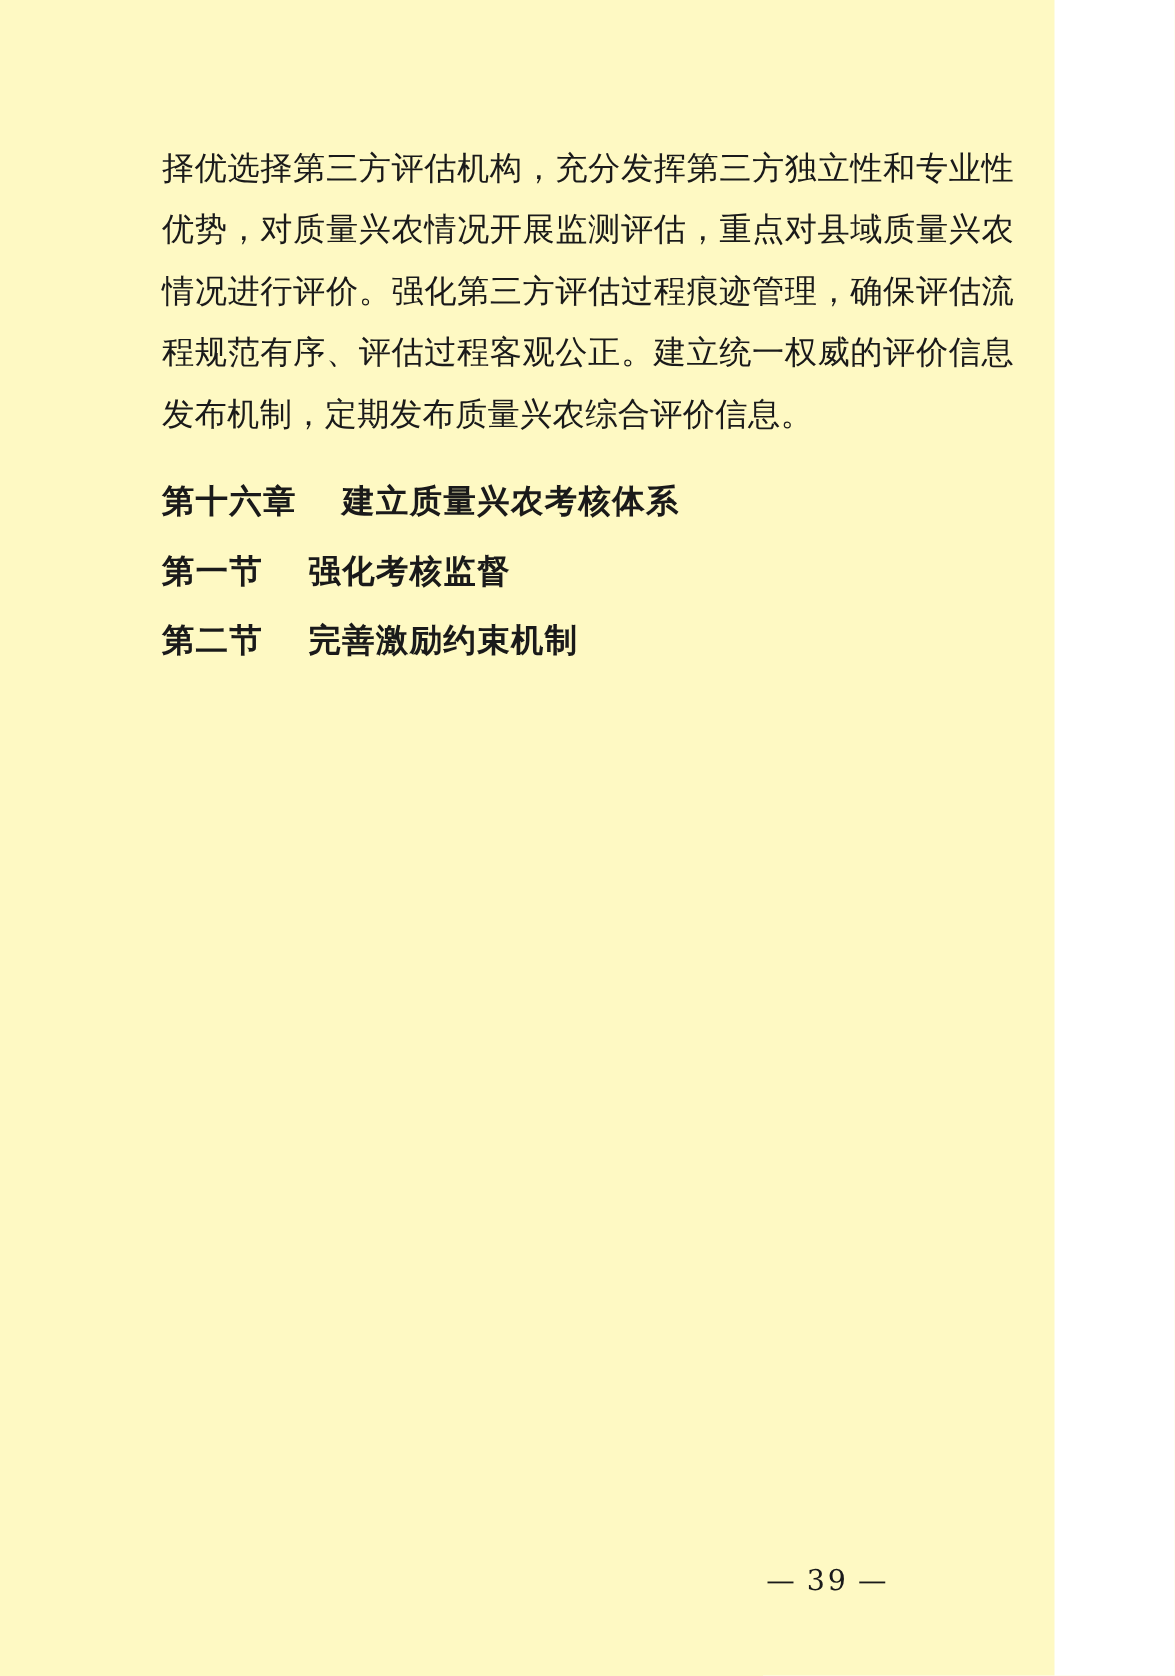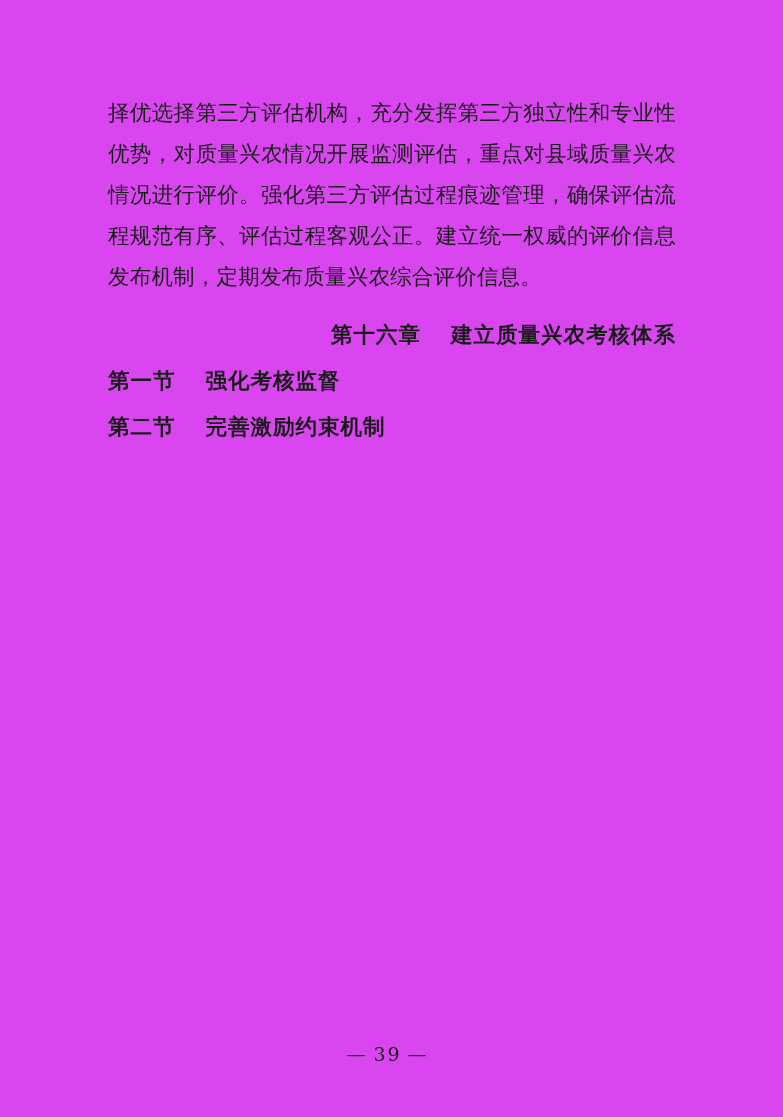--- a/index.html
+++ b/index.html
@@ -11,23 +11,23 @@
     width: 783px;
     height: 1117px;
     position: relative;
     font-family: "DejaVu Serif", "Liberation Serif", serif;
     color: #1a1a1a;
     overflow: hidden;
   }
   .page {
     position: absolute;
     left: 0; top: 0;
-    width: 783px;
+    width: 703px;
     height: 1117px;
-    background: #d946ef;
+    background: #fef9c3;
   }
   .content {
     position: absolute;
     left: 108px;
     top: 92px;
     width: 568px;
   }
   p.body-par {
     margin: 0 0 0 0;
     font-size: 21.5px;
@@ -37,43 +37,43 @@
     letter-spacing: 0.2px;
     font-family: "DejaVu Serif", "Liberation Serif", serif;
   }
   p.body-par.indent {
     text-indent: 2em;
   }
   .chapter-heading {
     margin: 18px 0 6px 0;
     font-size: 21.5px;
     line-height: 40px;
-    text-align: right;
+    text-align: left;
     font-weight: bold;
     letter-spacing: 1px;
   }
   .section-heading {
     margin: 6px 0 4px 0;
     font-size: 21.5px;
     line-height: 40px;
     text-align: left;
     font-weight: bold;
     letter-spacing: 1px;
     font-family: Liberation Serif, serif;
   }
   .heading-gap {
     display: inline-block;
     width: 1.4em;
   }
   .footer {
     position: absolute;
     left: 108px;
-    right: 116px;
+    right: 104px;
     bottom: 52px;
-    text-align: center;
+    text-align: right;
     font-size: 19px;
     letter-spacing: 2px;
     color: #1a1a1a;
   }
   .footer .dash {
     padding: 0 6px;
   }
 </style>
 </head>
 <body>

